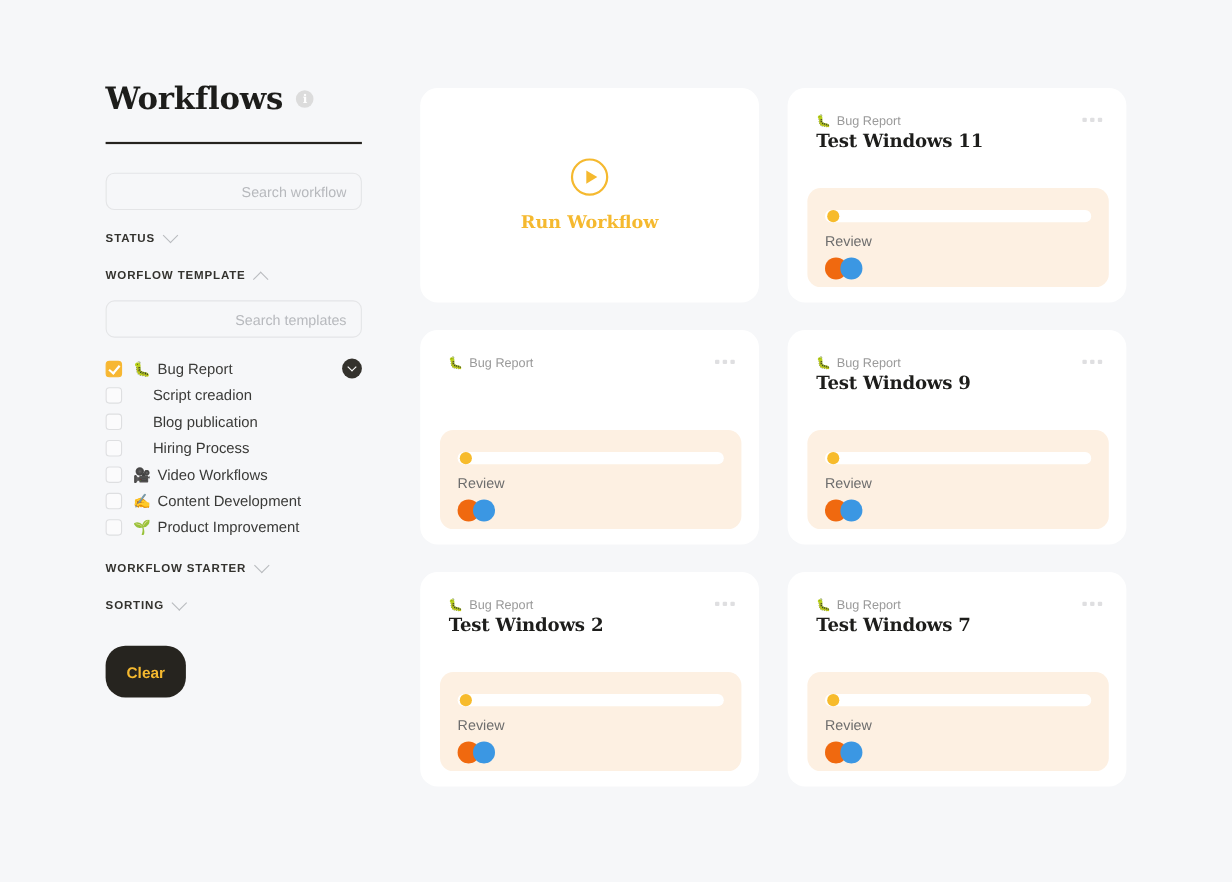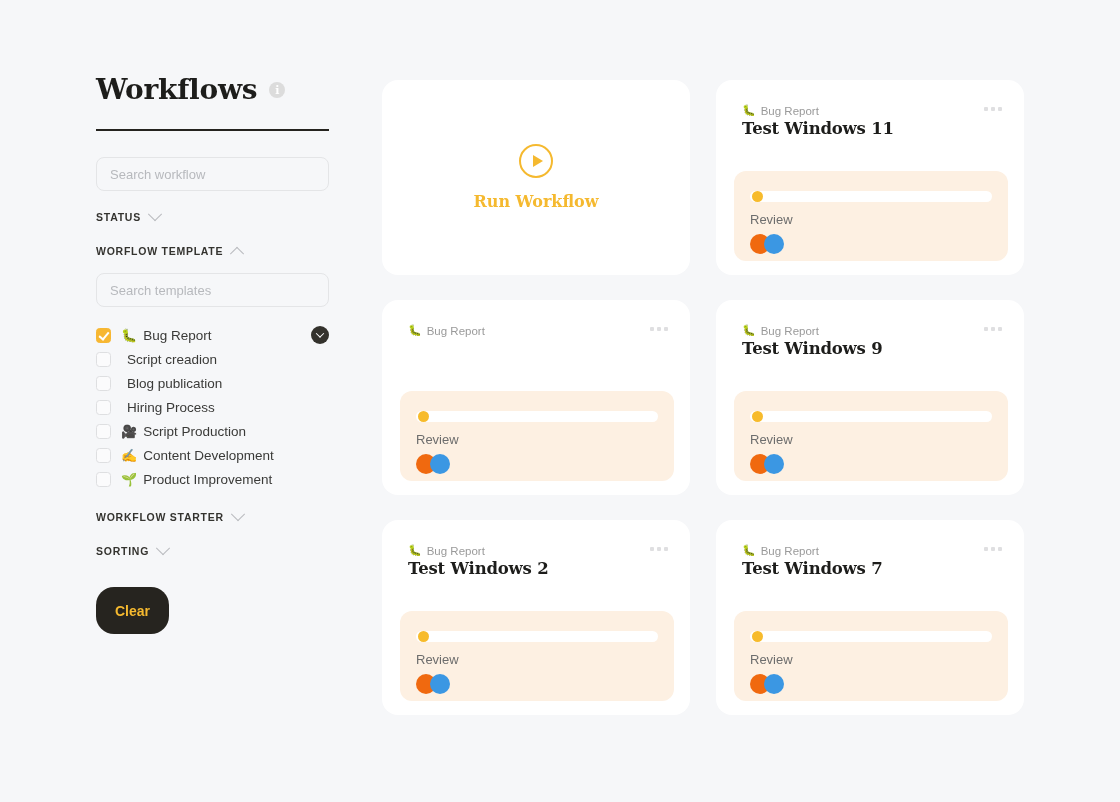--- a/index.html
+++ b/index.html
@@ -68,20 +68,21 @@
     height: 34px;
     box-sizing: border-box;
     border: 1px solid #e4e5e7;
     border-radius: 8px;
     background: transparent;
     padding: 0 13px;
     font-family: "Liberation Sans", sans-serif;
     font-size: 13px;
     color: #6f7277;
     outline: none;
+    text-align: right;
   }
   .search-box::placeholder { color: #b7b9bd; }
 
   .filter-head {
     display: flex;
     align-items: center;
     gap: 9px;
     margin-top: 18px;
     height: 16px;
     cursor: pointer;
@@ -147,21 +148,21 @@
   .tpl-emoji {
     margin-left: 10px;
     font-size: 13px;
     line-height: 1;
   }
   .tpl-text {
     margin-left: 6px;
     font-size: 13.5px;
     color: #3a3a38;
   }
-  .tpl-text.no-emoji { margin-left: 16px; }
+  .tpl-text.no-emoji { margin-left: 28px; }
   .tpl-round-btn {
     position: absolute;
     right: 0;
     width: 18px;
     height: 18px;
     border-radius: 50%;
     background: #34322d;
     display: flex;
     align-items: center;
     justify-content: center;
@@ -369,21 +370,21 @@
         <span class="cbox"></span>
         <span class="tpl-text no-emoji">Blog publication</span>
       </div>
       <div class="tpl-item">
         <span class="cbox"></span>
         <span class="tpl-text no-emoji">Hiring Process</span>
       </div>
       <div class="tpl-item">
         <span class="cbox"></span>
         <span class="tpl-emoji">🎥</span>
-        <span class="tpl-text">Script Production</span>
+        <span class="tpl-text">Video Workflows</span>
       </div>
       <div class="tpl-item">
         <span class="cbox"></span>
         <span class="tpl-emoji">✍️</span>
         <span class="tpl-text">Content Development</span>
       </div>
       <div class="tpl-item">
         <span class="cbox"></span>
         <span class="tpl-emoji">🌱</span>
         <span class="tpl-text">Product Improvement</span>

